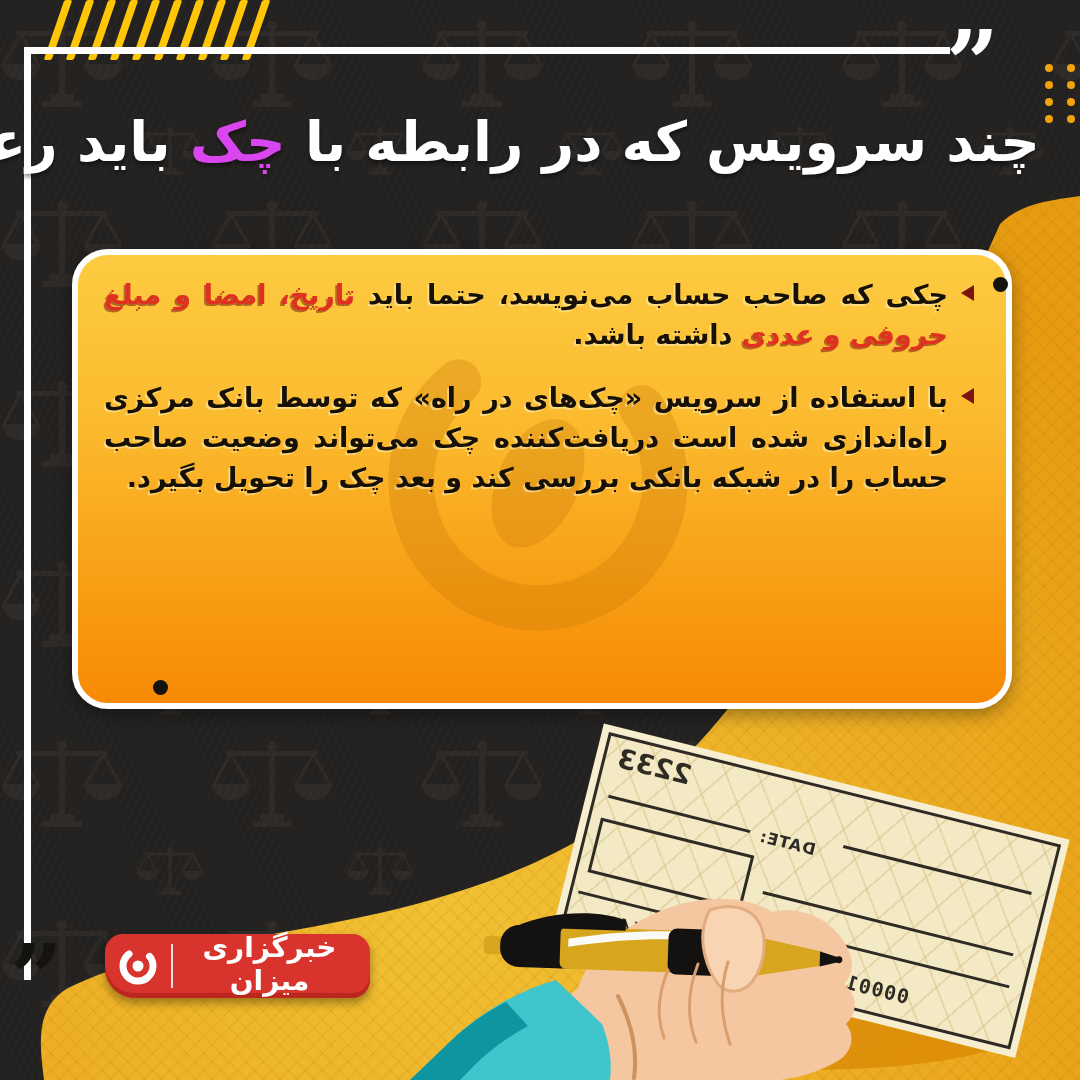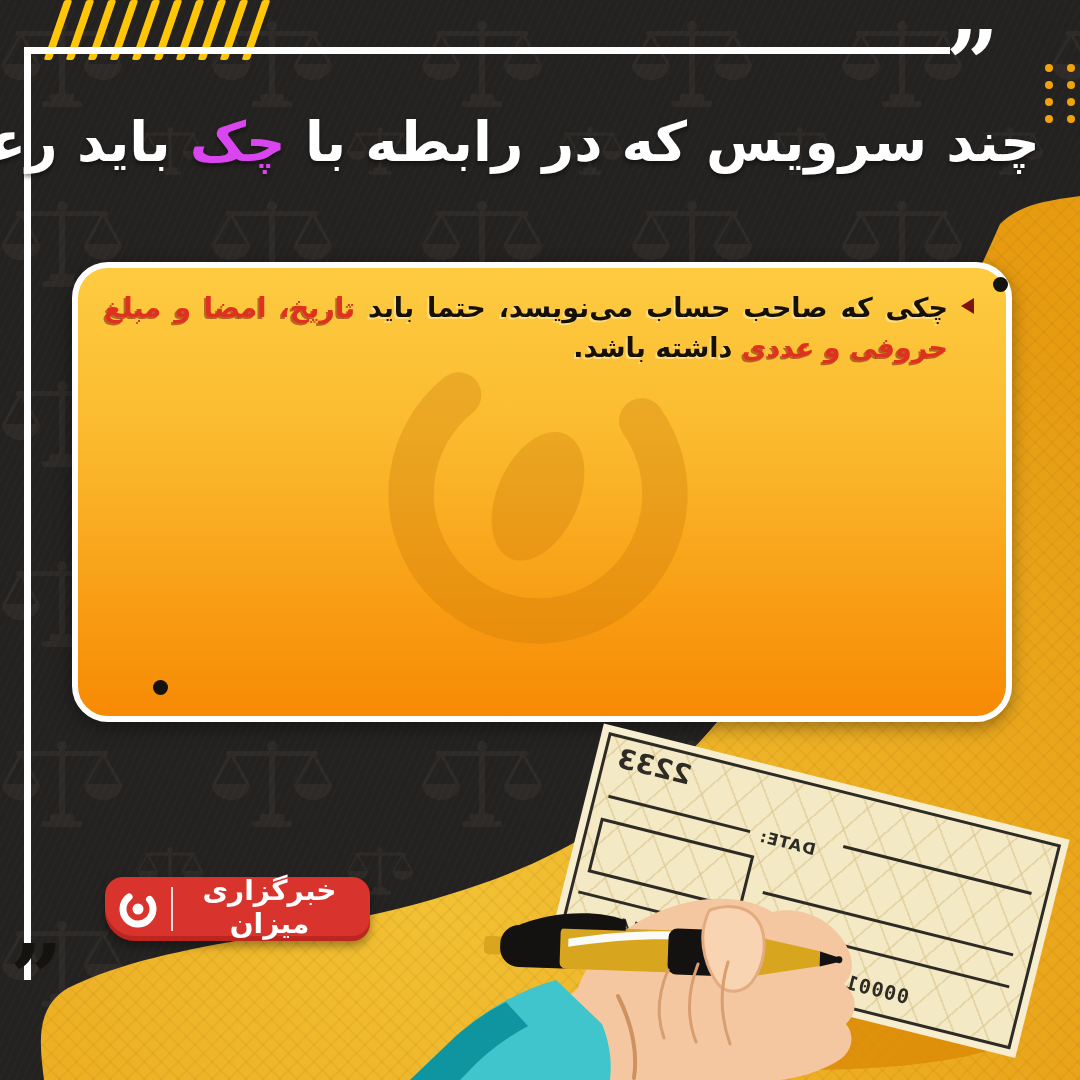--- a/index.html
+++ b/index.html
@@ -29,21 +29,21 @@
         grid-auto-rows:8px;column-gap:14px;row-gap:9px;}
   .dot{width:8px;height:8px;border-radius:50%;background:#F2A30B;}
 
   
   .title{left:40px;top:86px;width:1000px;height:112px;direction:rtl;text-align:center;
          white-space:nowrap;font-weight:bold;font-size:55px;line-height:112px;color:#ffffff;
          text-shadow:0 3px 4px rgba(0,0,0,0.45);}
   .title .hl{color:#d946ef;}
 
   
-  .card{left:72px;top:262px;width:928px;height:448px;border:6px solid #ffffff;border-radius:36px;
+  .card{left:72px;top:249px;width:928px;height:448px;border:6px solid #ffffff;border-radius:36px;
         background:linear-gradient(180deg,#FDCB41 0%,#FBBA2E 38%,#F89D14 75%,#F78A04 100%);
         box-shadow:0 6px 18px rgba(0,0,0,0.35);}
   .card-paragraphs{position:absolute;right:0;left:0;top:0;bottom:0;
         padding:20px 30px 14px 26px;direction:rtl;}
   .para{position:relative;padding-right:28px;margin-bottom:23px;
         font-weight:bold;font-size:27px;line-height:1.48;color:#161007;
         text-align:justify;text-align-last:right;
         text-shadow:-2px 2px 0 rgba(255,240,185,0.55);}
   .bullet{position:absolute;right:2px;top:10px;width:0;height:0;
         border-top:8px solid transparent;border-bottom:8px solid transparent;
@@ -69,21 +69,21 @@
         color:#2E2B25;letter-spacing:1px;}
   .chk-l2{left:252px;top:50px;width:194px;}
   .chk-box{position:absolute;left:10px;top:82px;width:152px;height:50px;border:3px solid #2E2B25;}
   .chk-l3{left:185px;top:114px;width:258px;}
   .chk-l4{left:175px;top:146px;width:272px;}
   .chk-l5{left:6px;top:158px;width:92px;}
   .chk-micr{position:absolute;left:52px;top:170px;font-family:"DejaVu Sans Mono",monospace;
         font-size:20px;font-weight:bold;color:#2E2B25;letter-spacing:1px;}
 
   
-  .badge{left:105px;top:877px;width:265px;height:64px;background:#D8332C;border-radius:18px;
+  .badge{left:105px;top:934px;width:265px;height:64px;background:#D8332C;border-radius:18px;
         border-bottom-left-radius:30px;display:flex;align-items:center;direction:ltr;
         box-shadow:0 5px 10px rgba(0,0,0,0.35), inset 0 -5px 0 rgba(140,15,10,0.35);}
   .badge-logo{width:66px;display:flex;justify-content:center;align-items:center;}
   .badge-divider{width:2px;height:44px;background:rgba(255,255,255,0.85);}
   .badge-label{flex:1;text-align:center;color:#ffffff;font-weight:bold;font-size:28px;
         direction:rtl;padding:0 8px 4px 4px;}
 </style>
 </head>
 <body>
 
@@ -172,20 +172,21 @@
   </h1>
 
   <div class="abs card">
 
     <svg class="abs" width="340" height="340" style="left:290px;top:56px;" viewBox="0 0 300 300" xmlns="http://www.w3.org/2000/svg">
       <circle cx="150" cy="150" r="112" fill="none" stroke="rgba(198,118,5,0.30)" stroke-width="40" pathLength="100" stroke-dasharray="74 26" stroke-linecap="round" transform="rotate(-35 150 150)"></circle>
       <ellipse cx="150" cy="152" rx="36" ry="60" fill="rgba(198,118,5,0.30)" transform="rotate(24 150 152)"></ellipse>
     </svg>
     <div class="card-paragraphs">
         <div class="para"><span class="bullet"></span><span class="seg seg-black">چکی که صاحب حساب می‌نویسد، حتما باید </span><span class="seg seg-red">تاریخ، امضا و مبلغ حروفی و عددی</span><span class="seg seg-black"> داشته باشد.</span></div>
+        <div class="para"><span class="bullet"></span><span class="seg seg-black">با استفاده از سرویس «چک‌های در راه» که توسط بانک مرکزی راه‌اندازی شده است دریافت‌کننده چک می‌تواند وضعیت صاحب حساب را در شبکه بانکی بررسی کند و بعد چک را تحویل بگیرد.</span></div>
       </div>
   </div>
   <div class="abs card-dot card-dot-tr"></div>
   <div class="abs card-dot card-dot-bl"></div>
 
   <div class="abs check">
     <div class="chk-num mirror">2233</div>
     <div class="chk-line chk-l1"></div>
     <div class="chk-date mirror">DATE:</div>
     <div class="chk-line chk-l2"></div>

